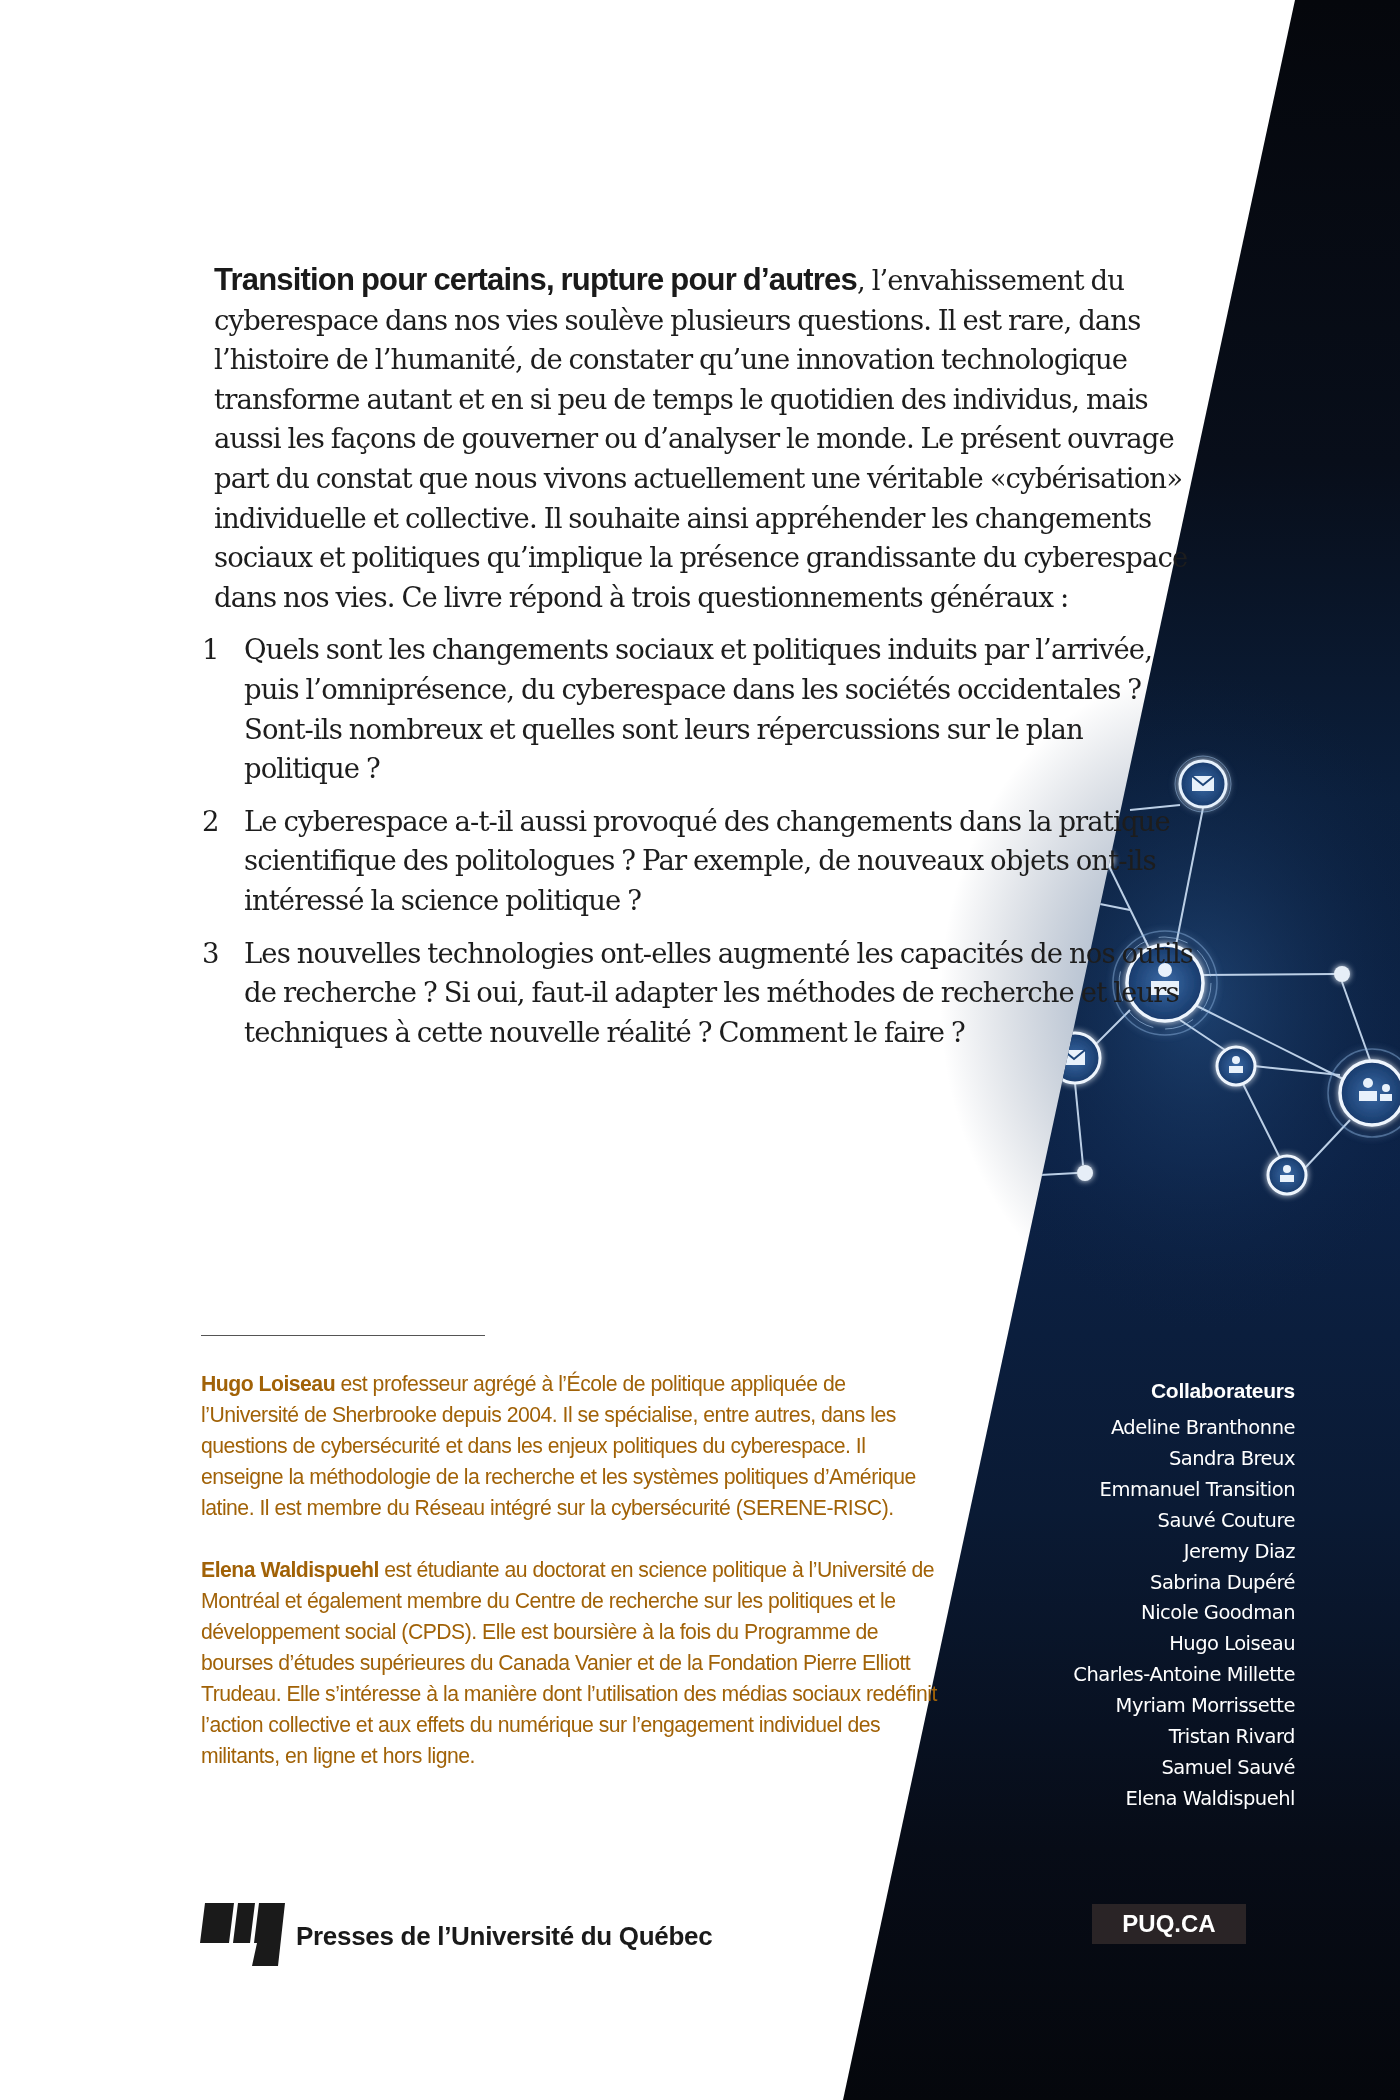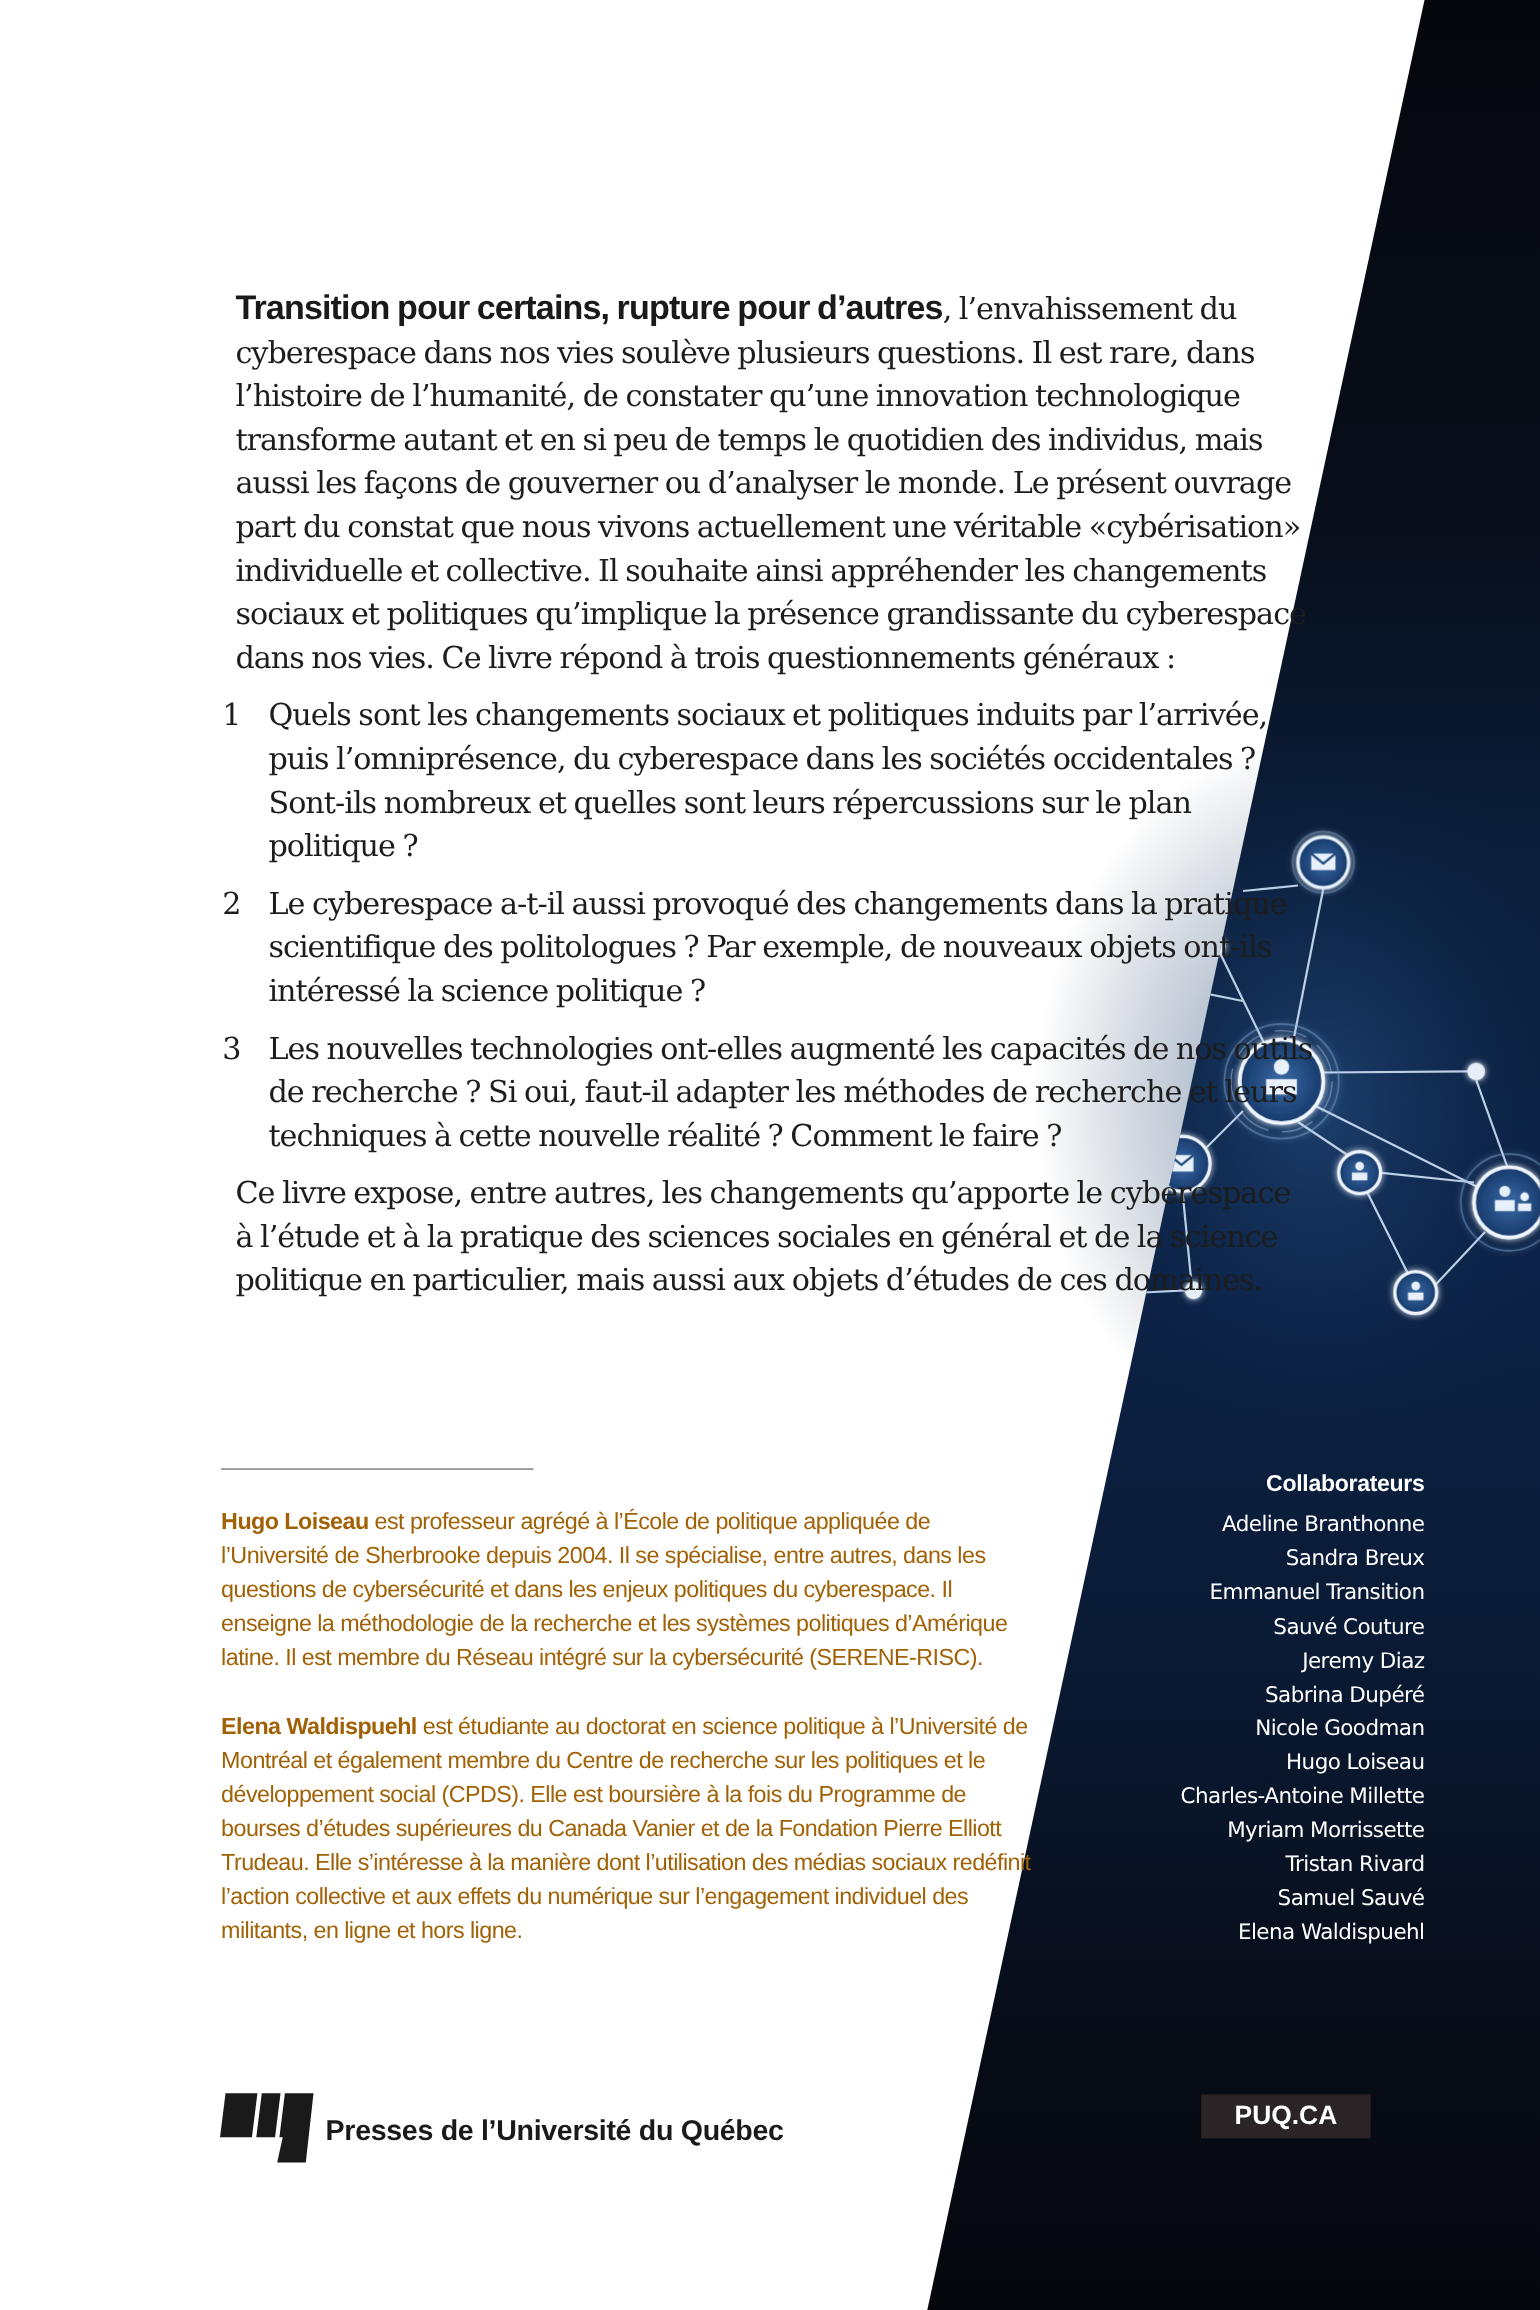--- a/index.html
+++ b/index.html
@@ -11,21 +11,21 @@
   .main-text p { margin:12px; }
   .lead-bold { font-family:"Liberation Sans", sans-serif; font-weight:bold; font-size:31px; letter-spacing:-0.8px; color:#1a1a1a; }
   .qlist { margin:13px 0 0 0; padding:0; list-style:none; }
   .qlist li { position:relative; padding-left:42px; margin-bottom:13px; }
   .qnum { position:absolute; left:0; top:0; }
   .closing { margin-top:13px !important; }
   .divider { position:absolute; left:201px; top:1335px; width:284px; height:1px; background:#555; z-index:2; }
   .bios { left:201px; top:1368px; width:740px; font-family:"Liberation Sans", sans-serif; font-size:21.2px; line-height:31px; color:#a16207; letter-spacing:-0.5px; }
   .bios p { margin:0 0 31px 0; }
   .bios b { font-weight:bold; }
-  .collab { right:105px; top:1337px; text-align:right; font-family:"DejaVu Sans", sans-serif; color:#ffffff; }
+  .collab { right:105px; top:1379px; text-align:right; font-family:"DejaVu Sans", sans-serif; color:#ffffff; }
   .collab-title { font-family:"Liberation Sans", sans-serif; font-weight:bold; font-size:21px; margin-bottom:10px; letter-spacing:-0.3px; }
   .collab-list { margin:0; padding:0; list-style:none; font-size:19.5px; line-height:30.9px; letter-spacing:-0.5px; }
   .puq-logo { left:200px; top:1900px; width:90px; height:70px; }
   .publisher { left:296px; top:1921px; font-family:"Liberation Sans", sans-serif; font-weight:bold; font-size:26px; color:#1a1a1a; letter-spacing:-0.3px; }
   .puq-link { left:1092px; top:1904px; width:154px; height:40px; background:#2a2426; color:#fff; font-family:"Liberation Sans", sans-serif; font-weight:bold; font-size:24px; display:flex; align-items:center; justify-content:center; letter-spacing:0px; text-decoration:none; }
 </style>
 </head>
 <body>
 
 <svg class="dark-panel" viewBox="0 0 1400 2100" preserveAspectRatio="none">
@@ -131,21 +131,20 @@
   </g>
 </svg>
 
 <div class="content main-text">
   <p><span class="lead-bold">Transition pour certains, rupture pour d’autres</span><span>, l’envahissement du cyberespace dans nos vies soulève plusieurs questions. Il est rare, dans l’histoire de l’humanité, de constater qu’une innovation technologique transforme autant et en si peu de temps le quotidien des individus, mais aussi les façons de gouverner ou d’analyser le monde. Le présent ouvrage part du constat que nous vivons actuellement une véritable «cybérisation» individuelle et collective. Il souhaite ainsi appréhender les changements sociaux et politiques qu’implique la présence grandissante du cyberespace dans nos vies. Ce livre répond à trois questionnements généraux :</span></p>
   <ol class="qlist">
     <li><span class="qnum">1</span><span>Quels sont les changements sociaux et politiques induits par l’arrivée, puis l’omniprésence, du cyberespace dans les sociétés occidentales ? Sont-ils nombreux et quelles sont leurs répercussions sur le plan politique ?</span></li>
     <li><span class="qnum">2</span><span>Le cyberespace a-t-il aussi provoqué des changements dans la pratique scientifique des politologues ? Par exemple, de nouveaux objets ont-ils intéressé la science politique ?</span></li>
     <li><span class="qnum">3</span><span>Les nouvelles technologies ont-elles augmenté les capacités de nos outils de recherche ? Si oui, faut-il adapter les méthodes de recherche et leurs techniques à cette nouvelle réalité ? Comment le faire ?</span></li>
   </ol>
-  <p class="closing">Ce livre expose, entre autres, les changements qu’apporte le cyberespace à l’étude et à la pratique des sciences sociales en général et de la science politique en particulier, mais aussi aux objets d’études de ces domaines.</p>
 </div>
 
 <div class="divider"></div>
 
 <div class="content bios">
   <p><b>Hugo Loiseau</b><span> est professeur agrégé à l’École de politique appliquée de l’Université de Sherbrooke depuis 2004. Il se spécialise, entre autres, dans les questions de cybersécurité et dans les enjeux politiques du cyberespace. Il enseigne la méthodologie de la recherche et les systèmes politiques d’Amérique latine. Il est membre du Réseau intégré sur la cybersécurité (SERENE-RISC).</span></p>
   <p><b>Elena Waldispuehl</b><span> est étudiante au doctorat en science politique à l’Université de Montréal et également membre du Centre de recherche sur les politiques et le développement social (CPDS). Elle est boursière à la fois du Programme de bourses d’études supérieures du Canada Vanier et de la Fondation Pierre Elliott Trudeau. Elle s’intéresse à la manière dont l’utilisation des médias sociaux redéfinit l’action collective et aux effets du numérique sur l’engagement individuel des militants, en ligne et hors ligne.</span></p>
 </div>
 
 <div class="content collab">

